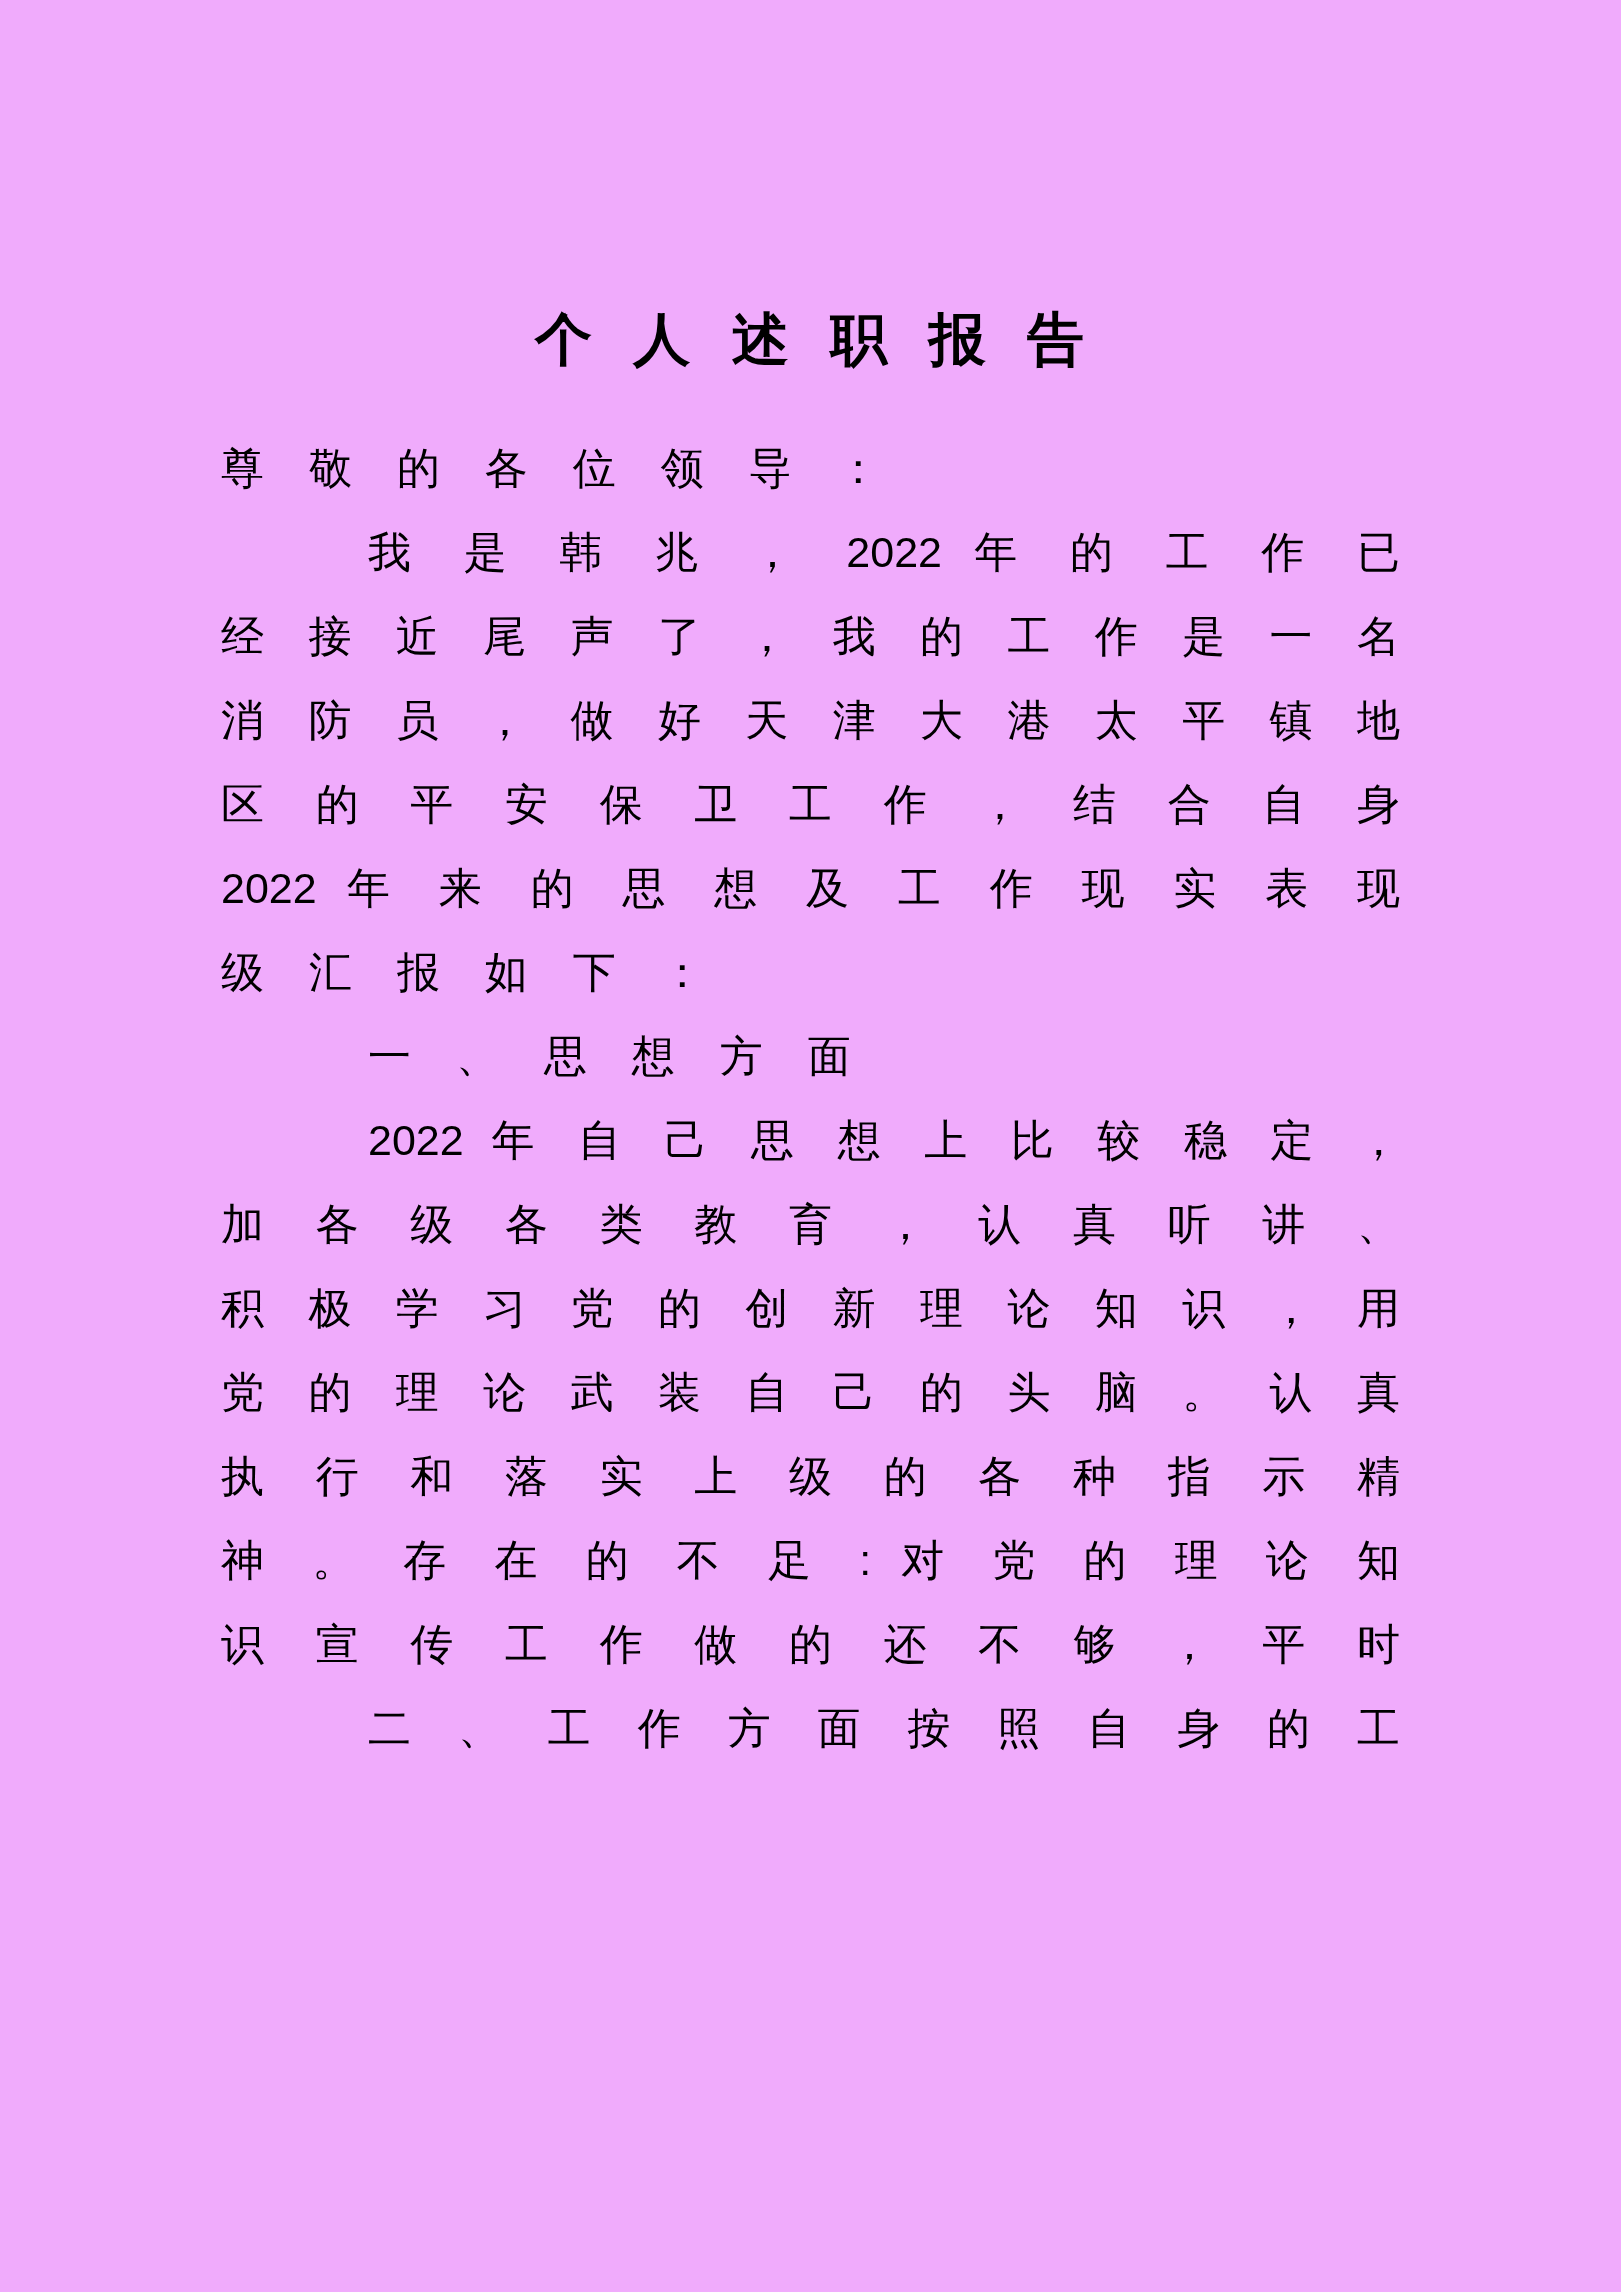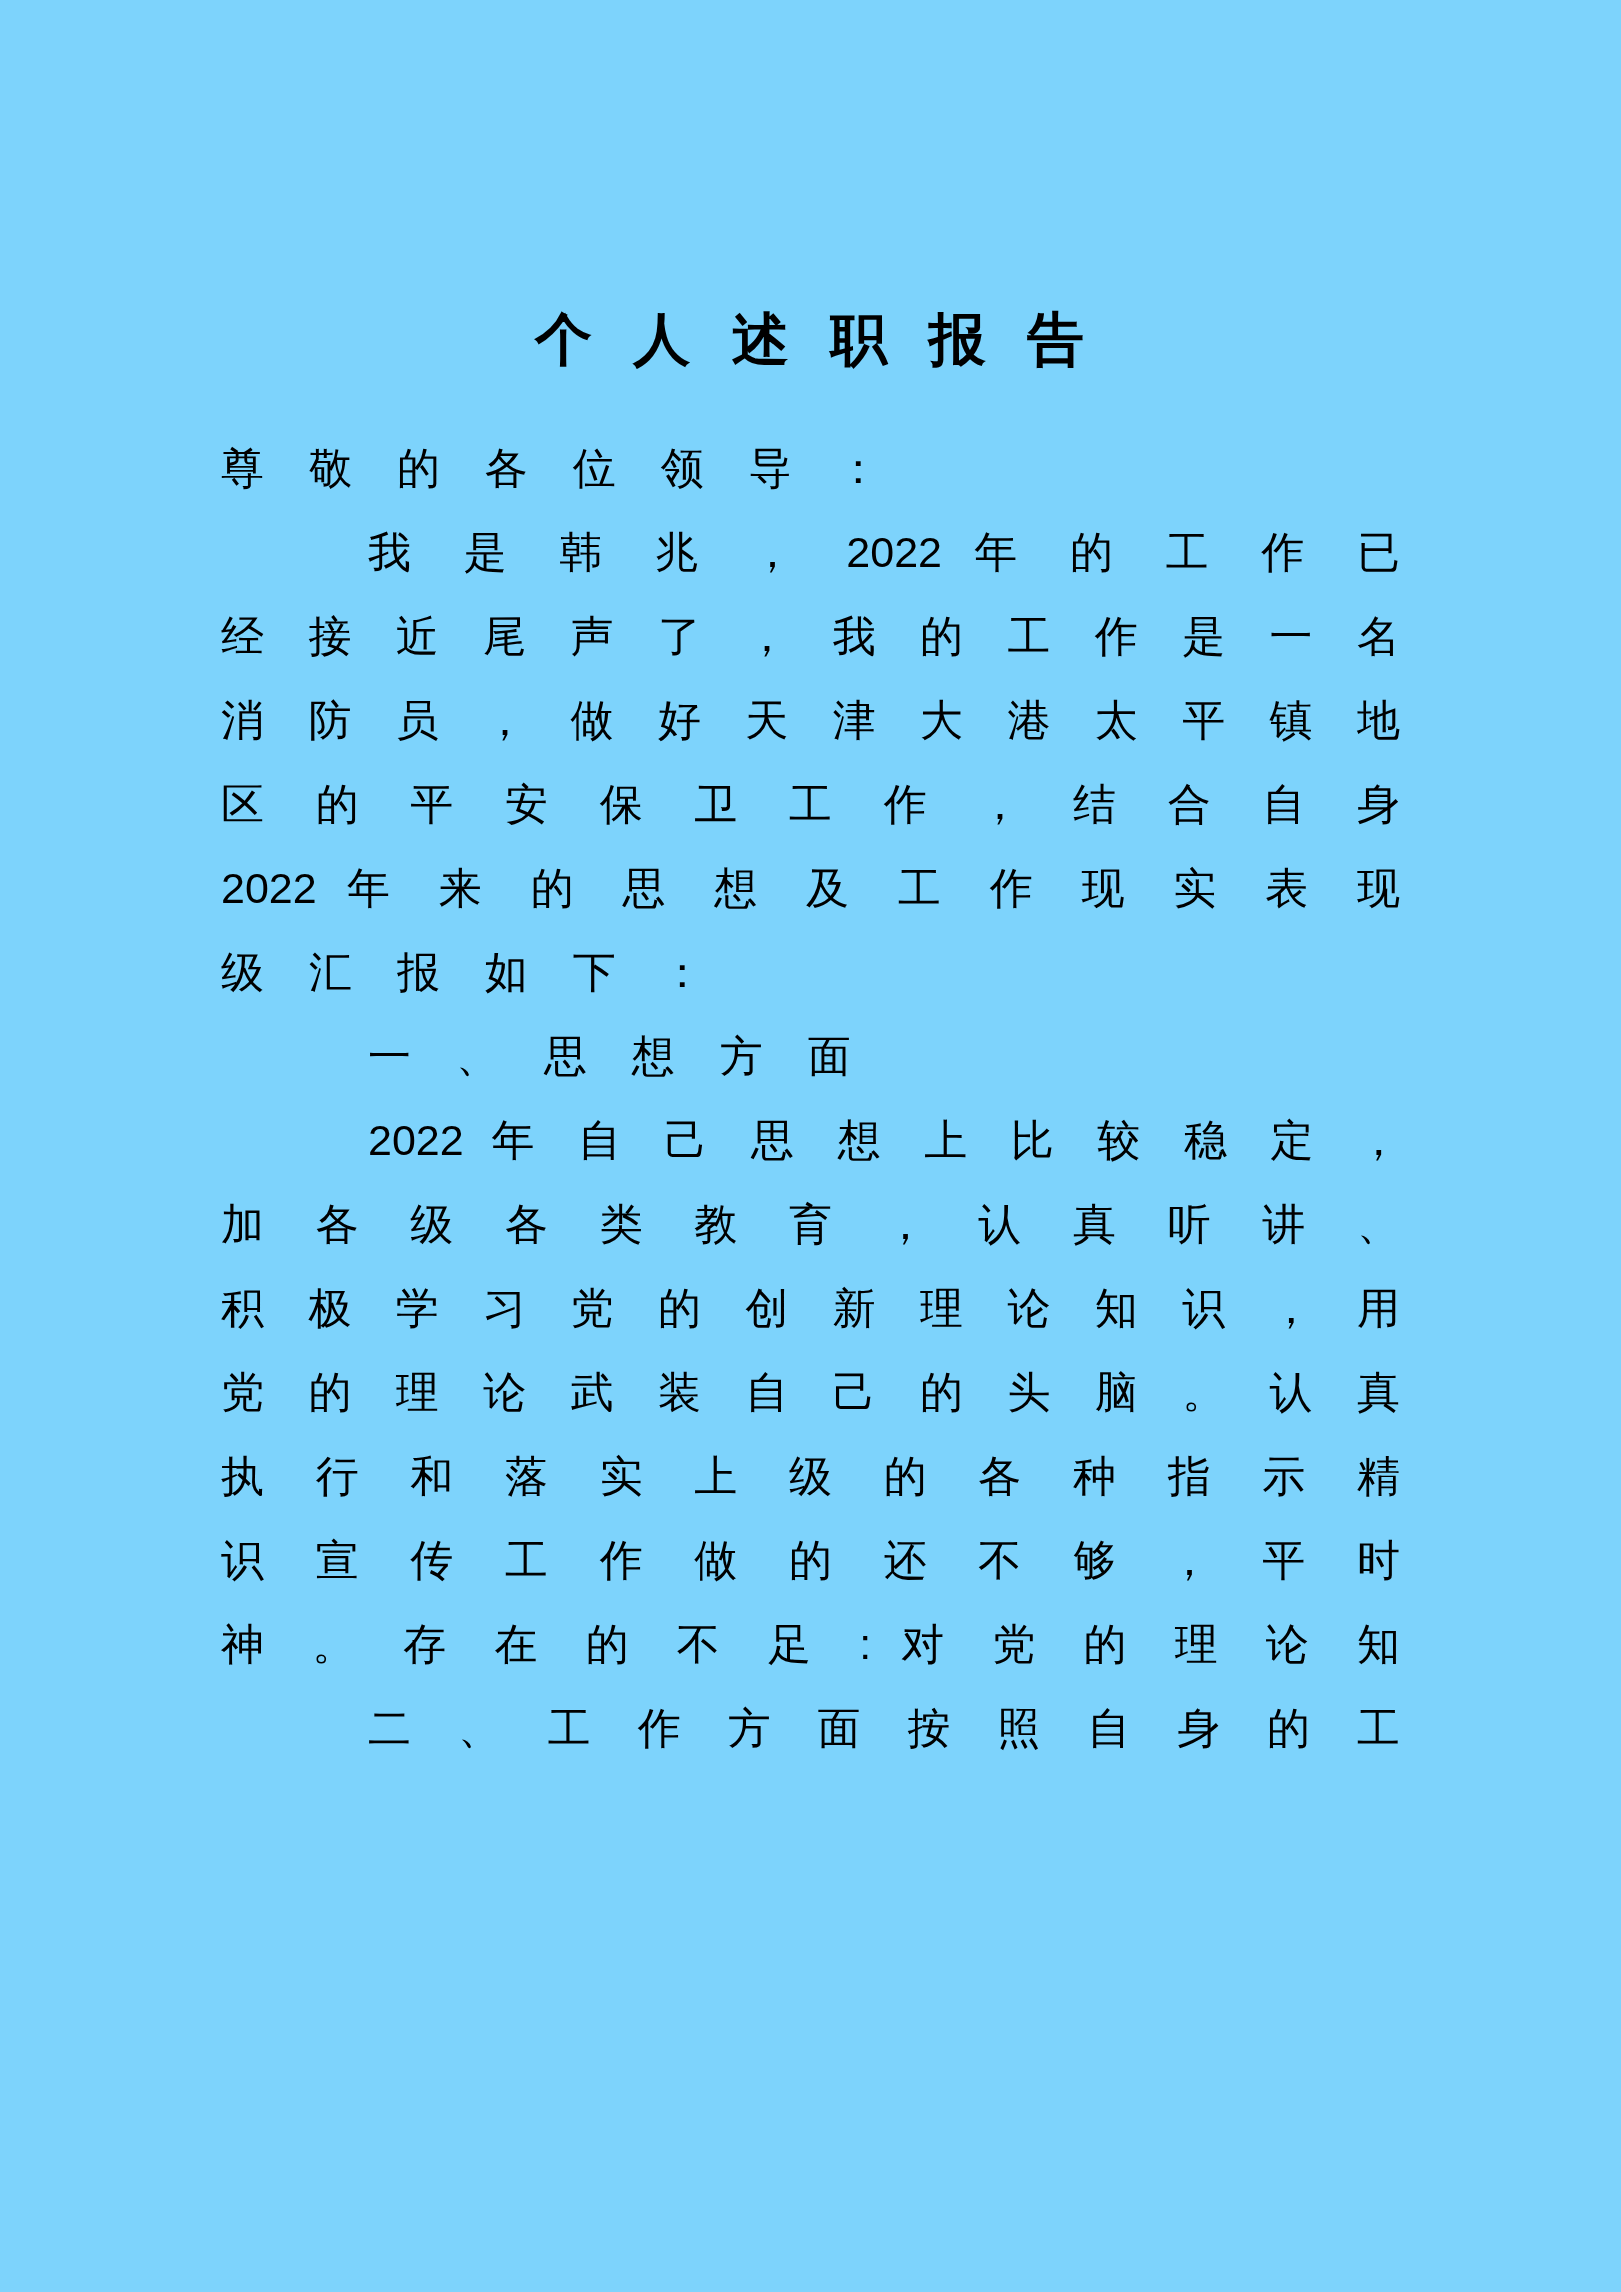--- a/index.html
+++ b/index.html
@@ -5,21 +5,21 @@
   html, body {
     margin: 0;
     padding: 0;
     background: #ffffff;
   }
   .page {
     position: relative;
     width: 1621px;
     height: 2293px;
     margin: 0 auto;
-    background: #7dd3fc;
+    background: #f0abfc;
     box-sizing: border-box;
     padding: 304px 221px 0 221px;
     font-family: "Liberation Sans", sans-serif;
     color: #000000;
     overflow: hidden;
   }
   .title {
     margin: 0 0 51px 0;
     text-align: center;
     font-size: 57px;
@@ -65,18 +65,18 @@
       <div class="line justify">消 防 员 ， 做 好 天 津 大 港 太 平 镇 地</div>
       <div class="line justify">区 的 平 安 保 卫 工 作 ， 结 合 自 身</div>
       <div class="line justify">2022 年 来 的 思 想 及 工 作 现 实 表 现</div>
       <div class="line left">级 汇 报 如 下 ：</div>
       <div class="line left indent">一 、 思 想 方 面</div>
       <div class="line justify indent">2022 年 自 己 思 想 上 比 较 稳 定 ，</div>
       <div class="line justify">加 各 级 各 类 教 育 ， 认 真 听 讲 、</div>
       <div class="line justify">积 极 学 习 党 的 创 新 理 论 知 识 ， 用</div>
       <div class="line justify">党 的 理 论 武 装 自 己 的 头 脑 。 认 真</div>
       <div class="line justify">执 行 和 落 实 上 级 的 各 种 指 示 精</div>
+      <div class="line justify">神 。 存 在 的 不 足 : 对 党 的 理 论 知</div>
       <div class="line justify">识 宣 传 工 作 做 的 还 不 够 ， 平 时</div>
-      <div class="line justify">神 。 存 在 的 不 足 : 对 党 的 理 论 知</div>
       <div class="line justify indent">二 、 工 作 方 面 按 照 自 身 的 工</div>
     </div>
 </div>
 
 
 </body></html>

